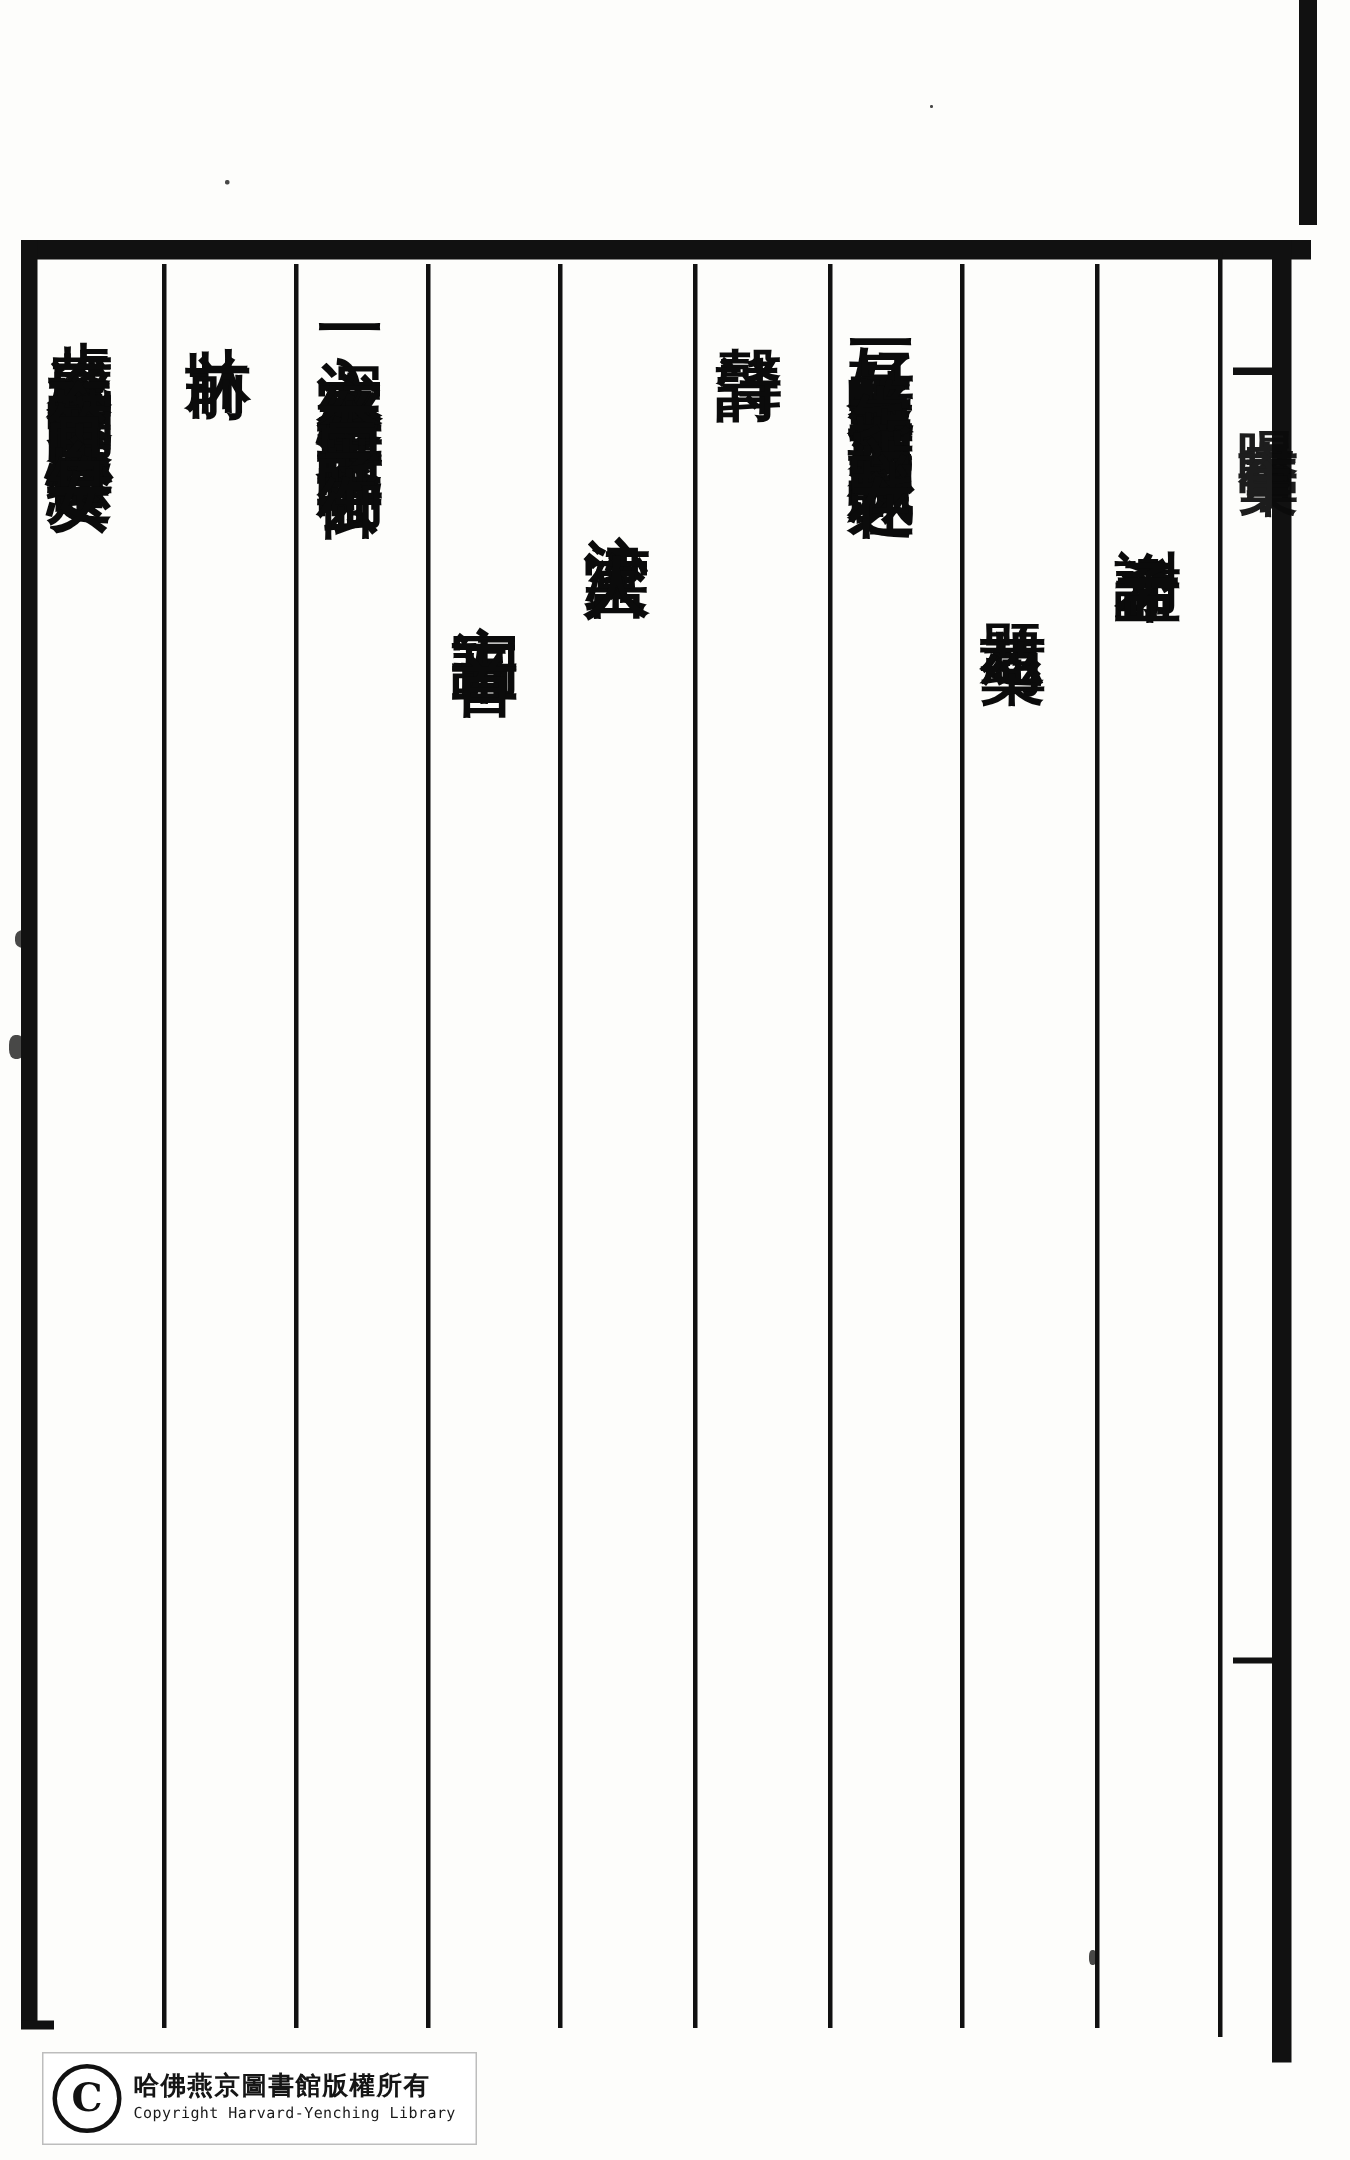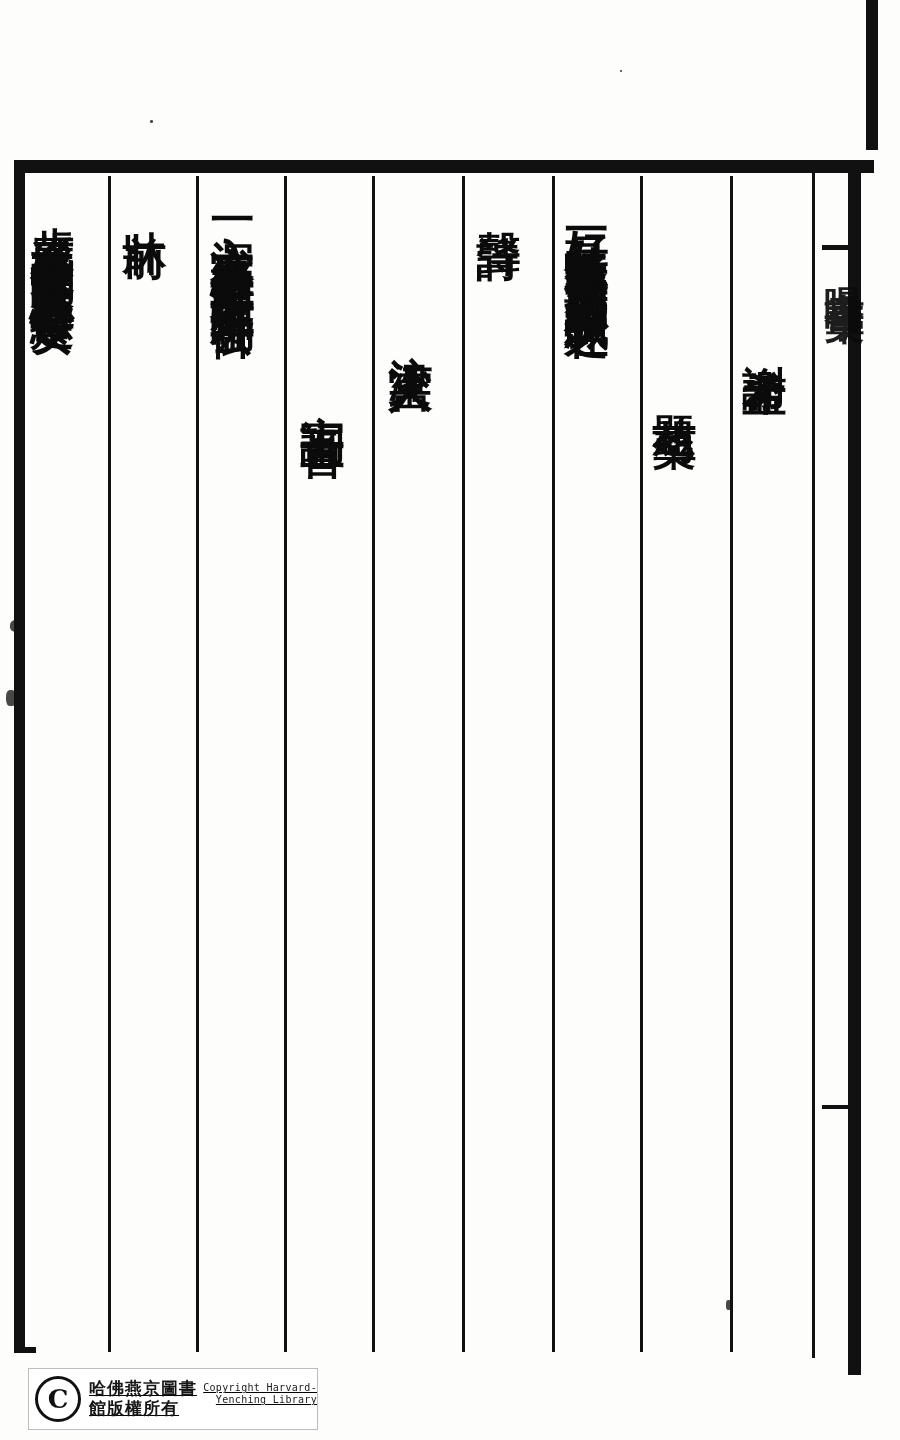--- a/index.html
+++ b/index.html
@@ -134,23 +134,22 @@
     justify-content: center;
     font-family: "DejaVu Serif", serif;
     font-size: 26px;
     font-weight: 700;
     color: #111;
     flex: 0 0 auto;
     margin-right: 8px;
   }
   #stamp-text {
     display: flex;
-    flex-direction: row;
+    flex-direction: column;
     justify-content: center;
-    text-decoration: underline;
   }
   #stamp-cn {
     font-family: "DejaVu Serif", serif;
     font-size: 17px;
     font-weight: 700;
     color: #151515;
     letter-spacing: 1px;
     line-height: 1.15;
   }
   #stamp-en {

